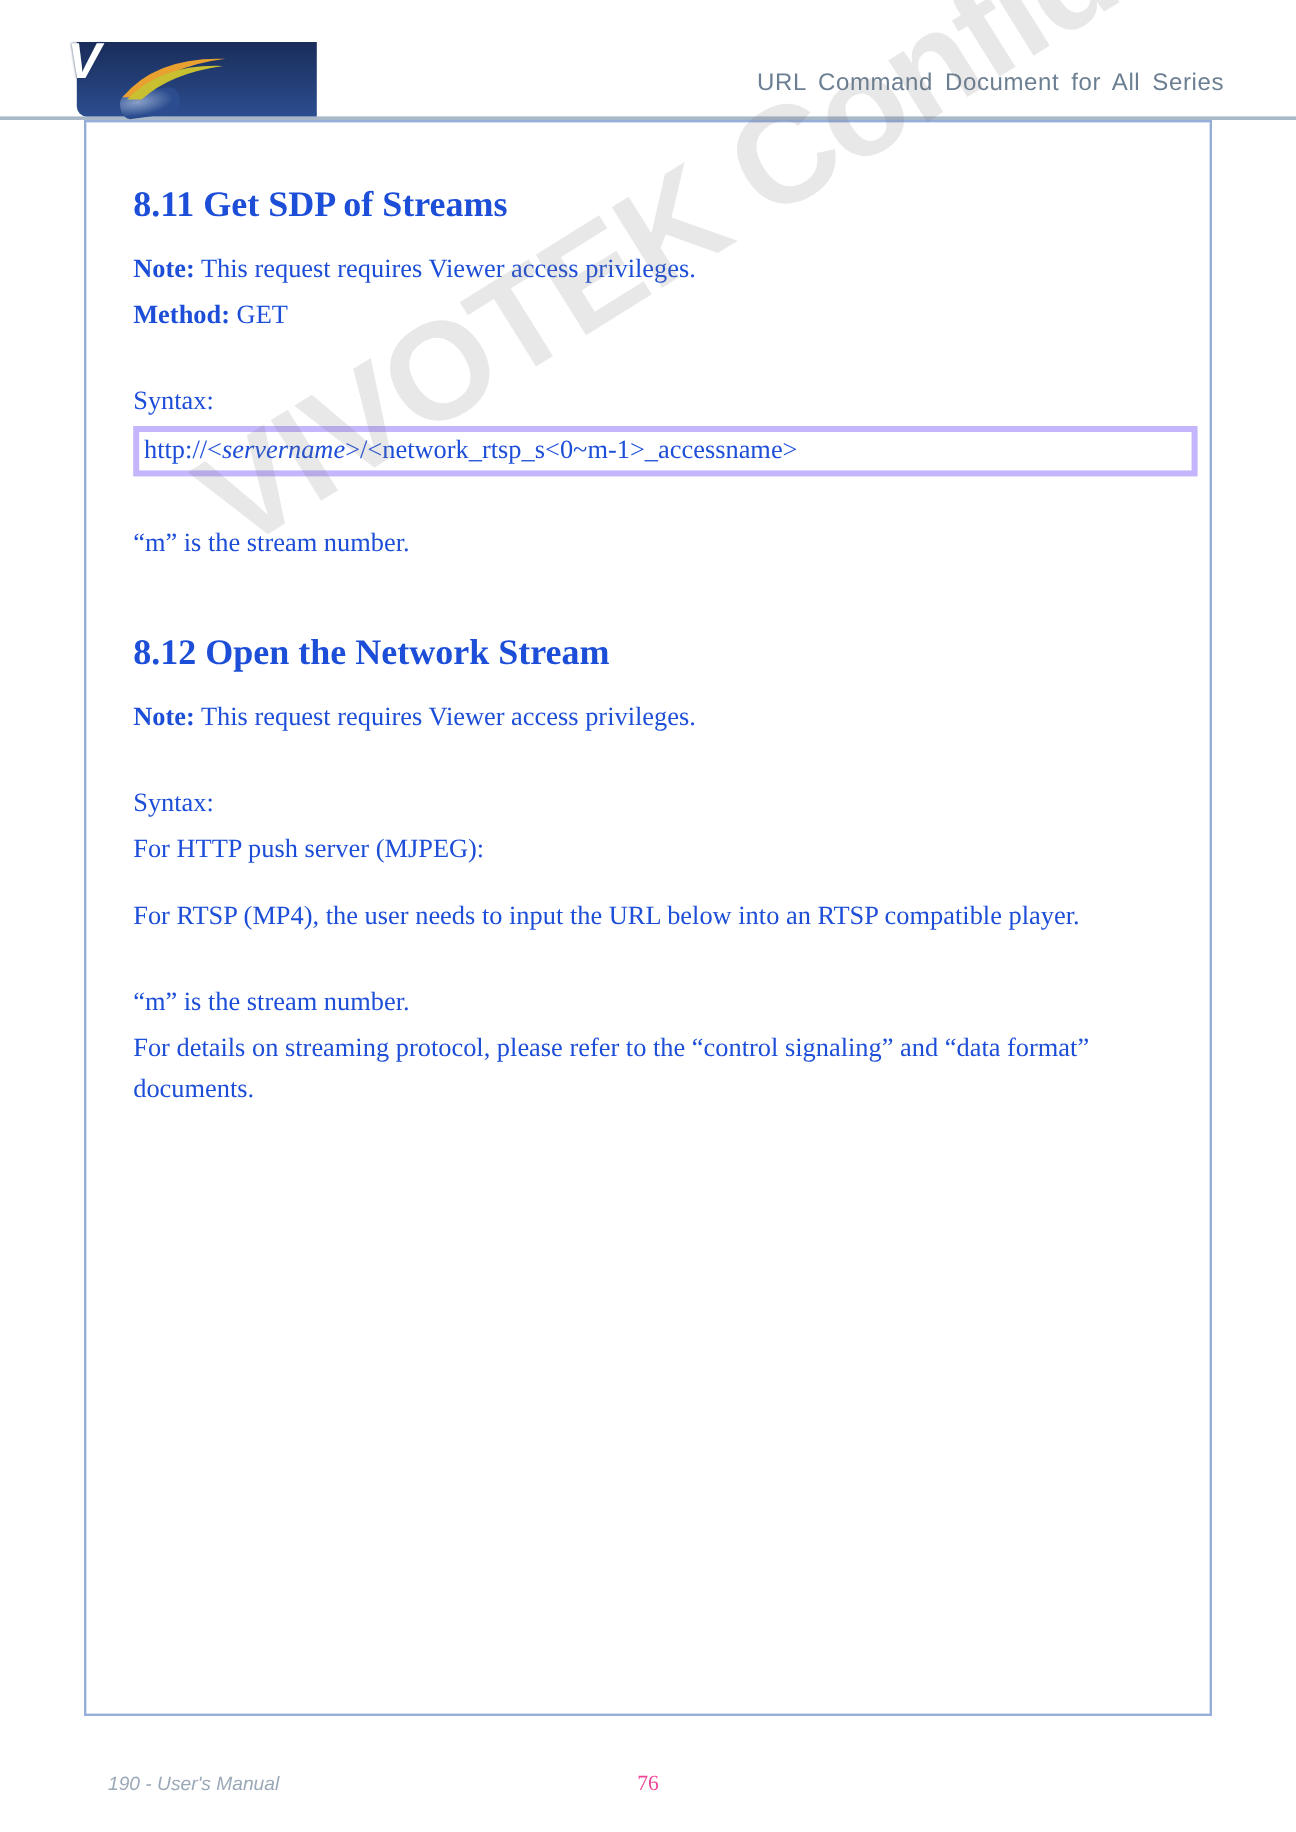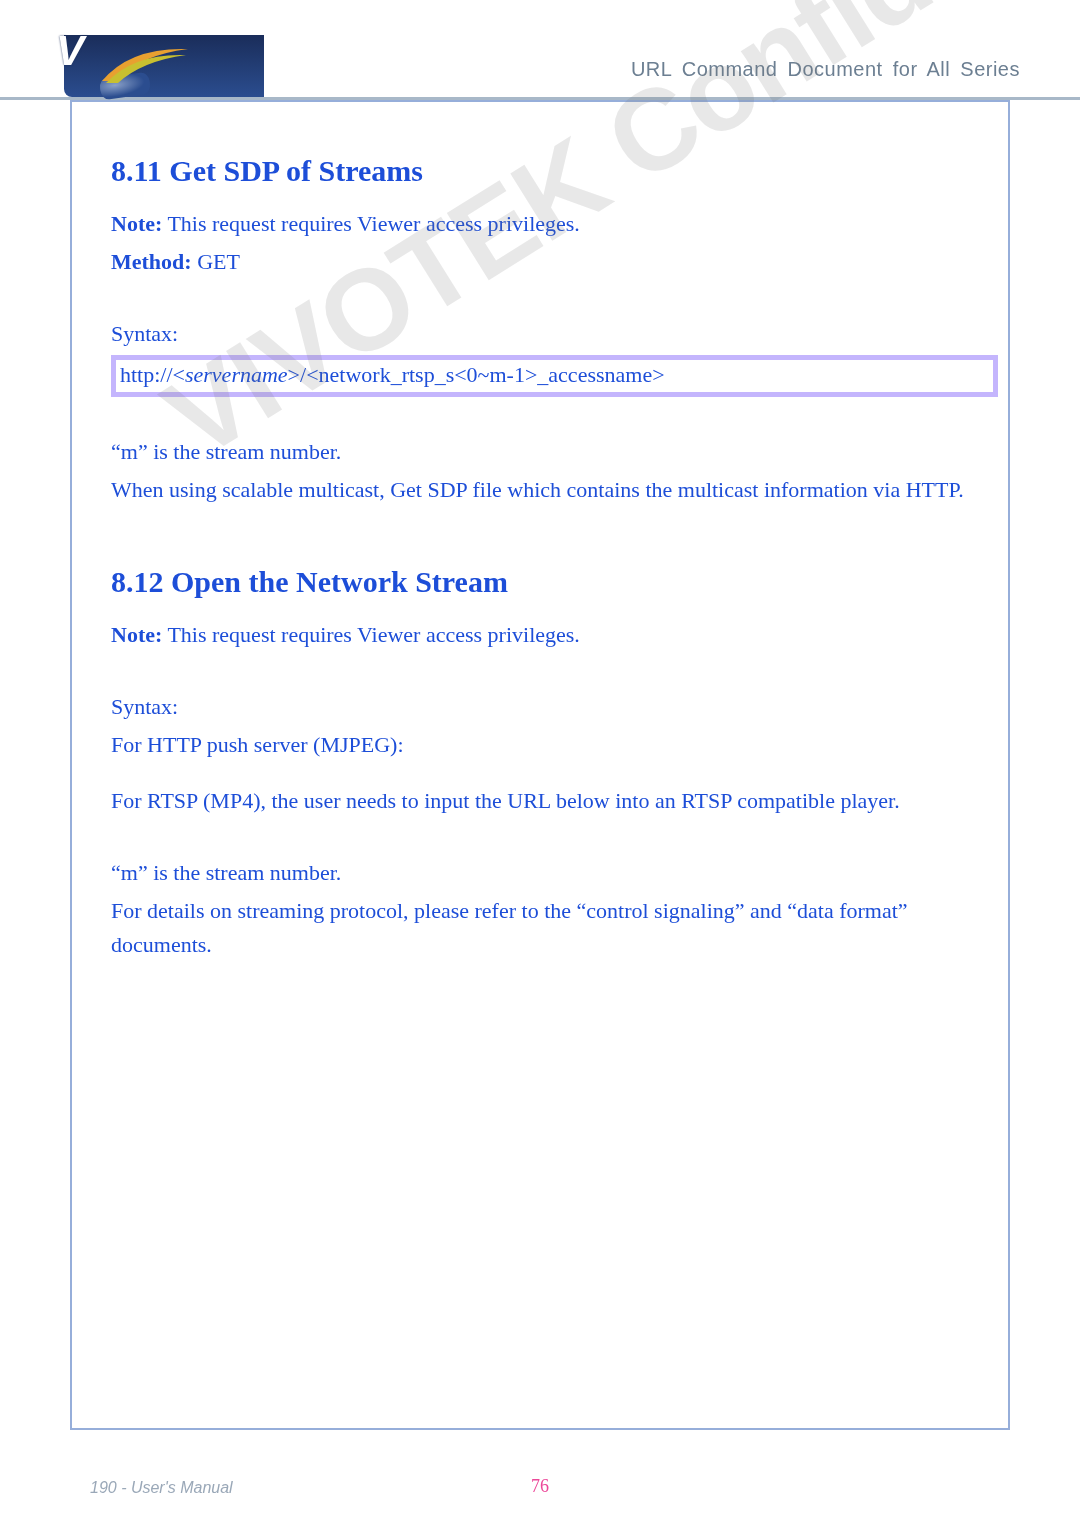--- a/index.html
+++ b/index.html
@@ -197,21 +197,20 @@
       <div class="spacer-md"></div>
 
       <div class="para">Syntax:</div>
       <div class="syntax-box">
         <span>http://&lt;</span><span class="ital">servername</span><span>&gt;/&lt;network_rtsp_s&lt;0~m-1&gt;_accessname&gt;</span>
       </div>
 
       <div class="spacer-md"></div>
 
       <div class="para">“m” is the stream number.</div>
-      <div class="para">When using scalable multicast, Get SDP file which contains the multicast information via HTTP.</div>
 
       <div class="spacer-lg"></div>
 
       <h2>8.12 Open the Network Stream</h2>
       <div class="para">
         <span class="bold">Note:</span><span> This request requires Viewer access privileges.</span>
       </div>
 
       <div class="spacer-md"></div>
 

